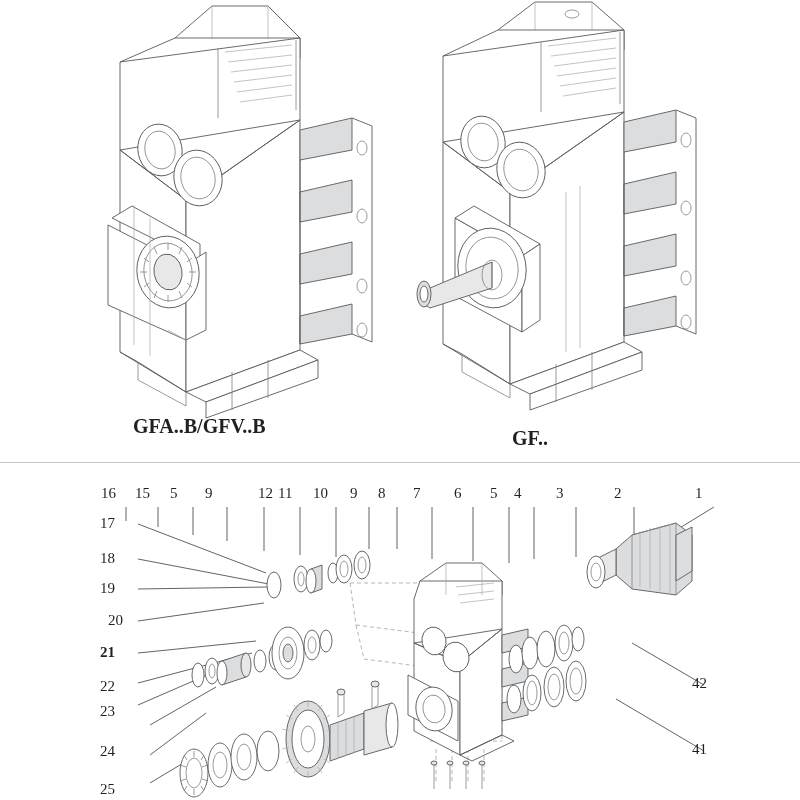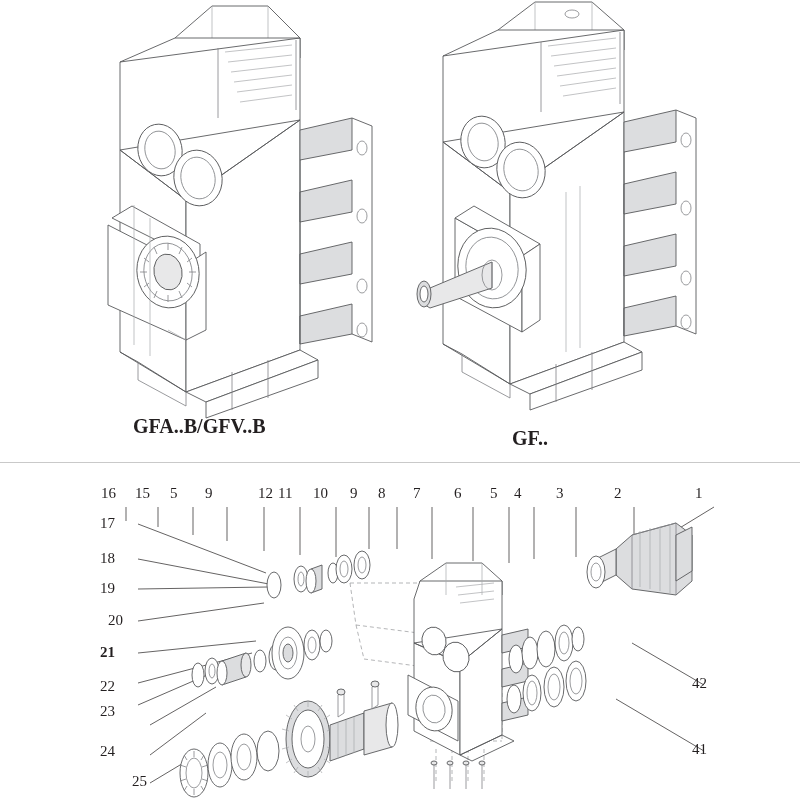--- a/index.html
+++ b/index.html
@@ -378,19 +378,19 @@
     <div class="callout-num" style="left:695px; top:22px;">1</div>
 
     <div class="callout-num" style="left:100px; top:52px;">17</div>
     <div class="callout-num" style="left:100px; top:87px;">18</div>
     <div class="callout-num" style="left:100px; top:117px;">19</div>
     <div class="callout-num" style="left:100px; top:149px;margin-left:8px;">20</div>
     <div class="callout-num" style="left:100px; top:181px;font-weight:bold;">21</div>
     <div class="callout-num" style="left:100px; top:215px;">22</div>
     <div class="callout-num" style="left:100px; top:240px;">23</div>
     <div class="callout-num" style="left:100px; top:280px;">24</div>
-    <div class="callout-num" style="left:100px; top:310px;margin-left:32px;">25</div>
+    <div class="callout-num" style="left:100px; top:318px;">25</div>
 
     <div class="callout-num" style="left:692px; top:212px;text-align:center;">42</div>
     <div class="callout-num" style="left:692px; top:278px;">41</div>
   </div>
 
 </div>
 
 </body></html>

